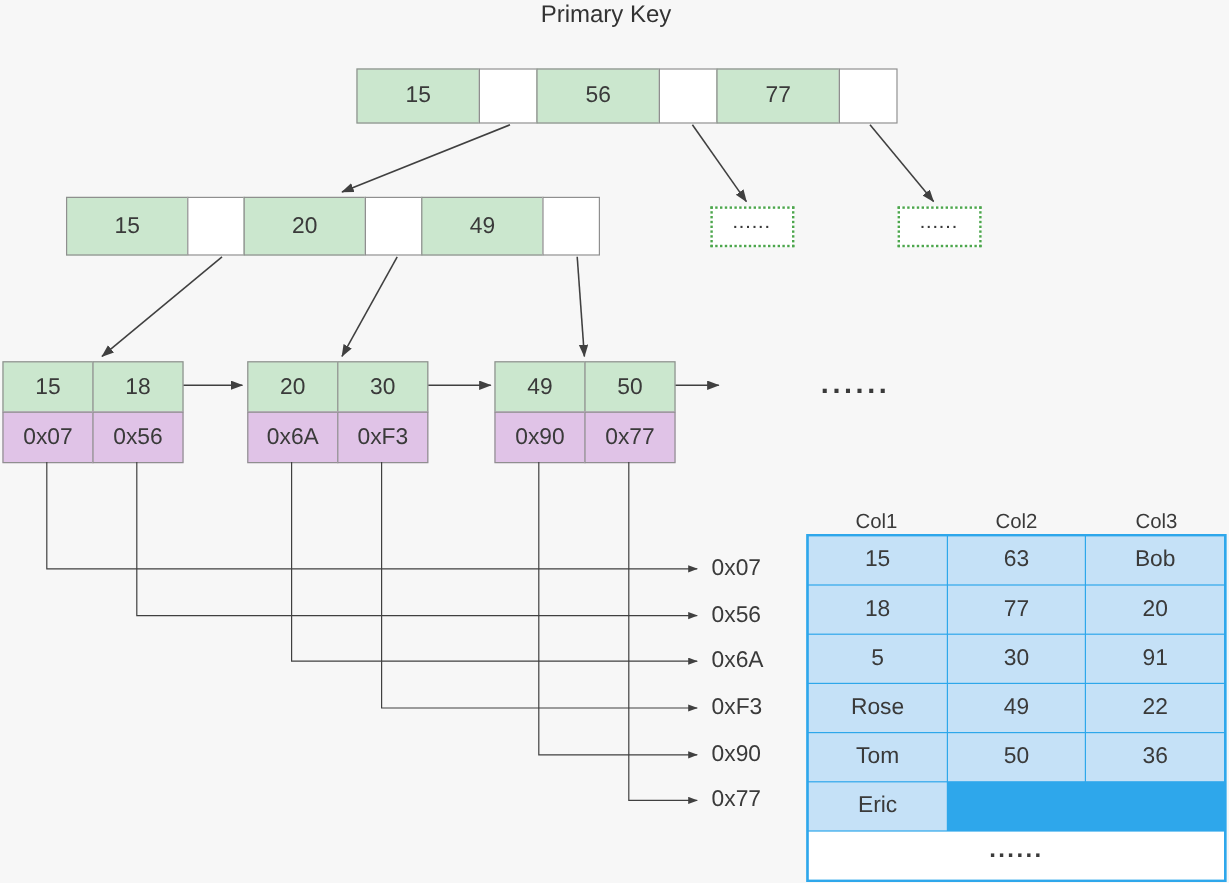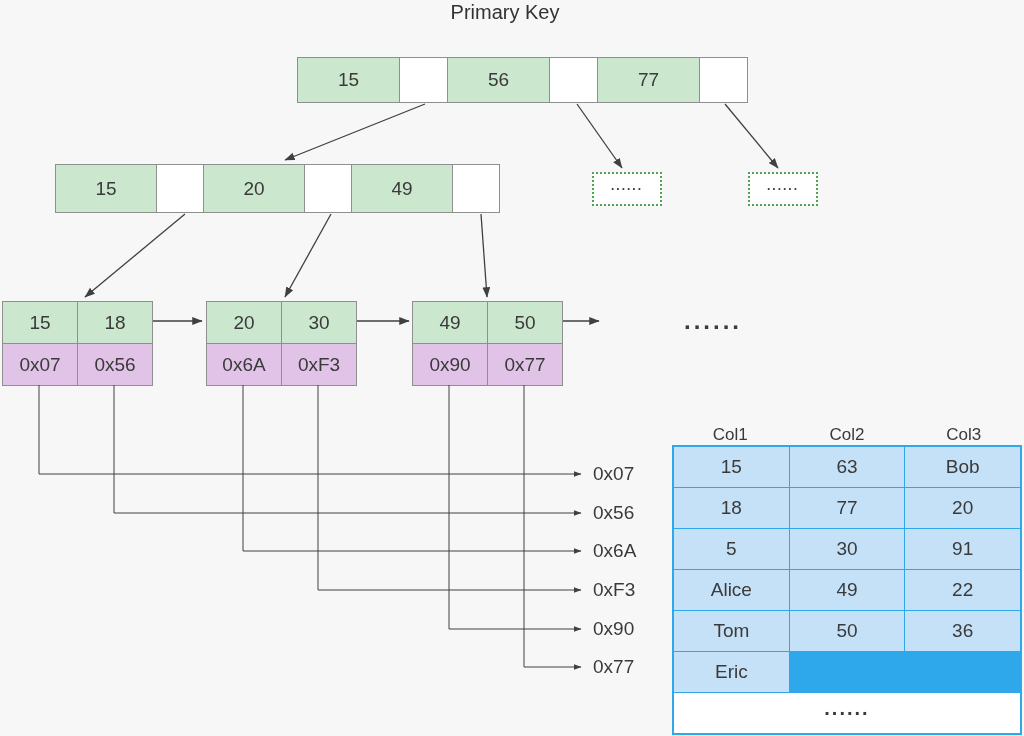--- a/index.html
+++ b/index.html
@@ -143,21 +143,21 @@
   <div class="abs rec-table">
     <div class="td">15</div>
     <div class="td">63</div>
     <div class="td">Bob</div>
     <div class="td">18</div>
     <div class="td">77</div>
     <div class="td">20</div>
     <div class="td">5</div>
     <div class="td">30</div>
     <div class="td">91</div>
-    <div class="td">Alice</div>
+    <div class="td">Rose</div>
     <div class="td">49</div>
     <div class="td">22</div>
     <div class="td">Tom</div>
     <div class="td">50</div>
     <div class="td">36</div>
     <div class="td">Eric</div>
     <div class="ellipsis-row">
       <span>......</span>
     </div>
   </div>

